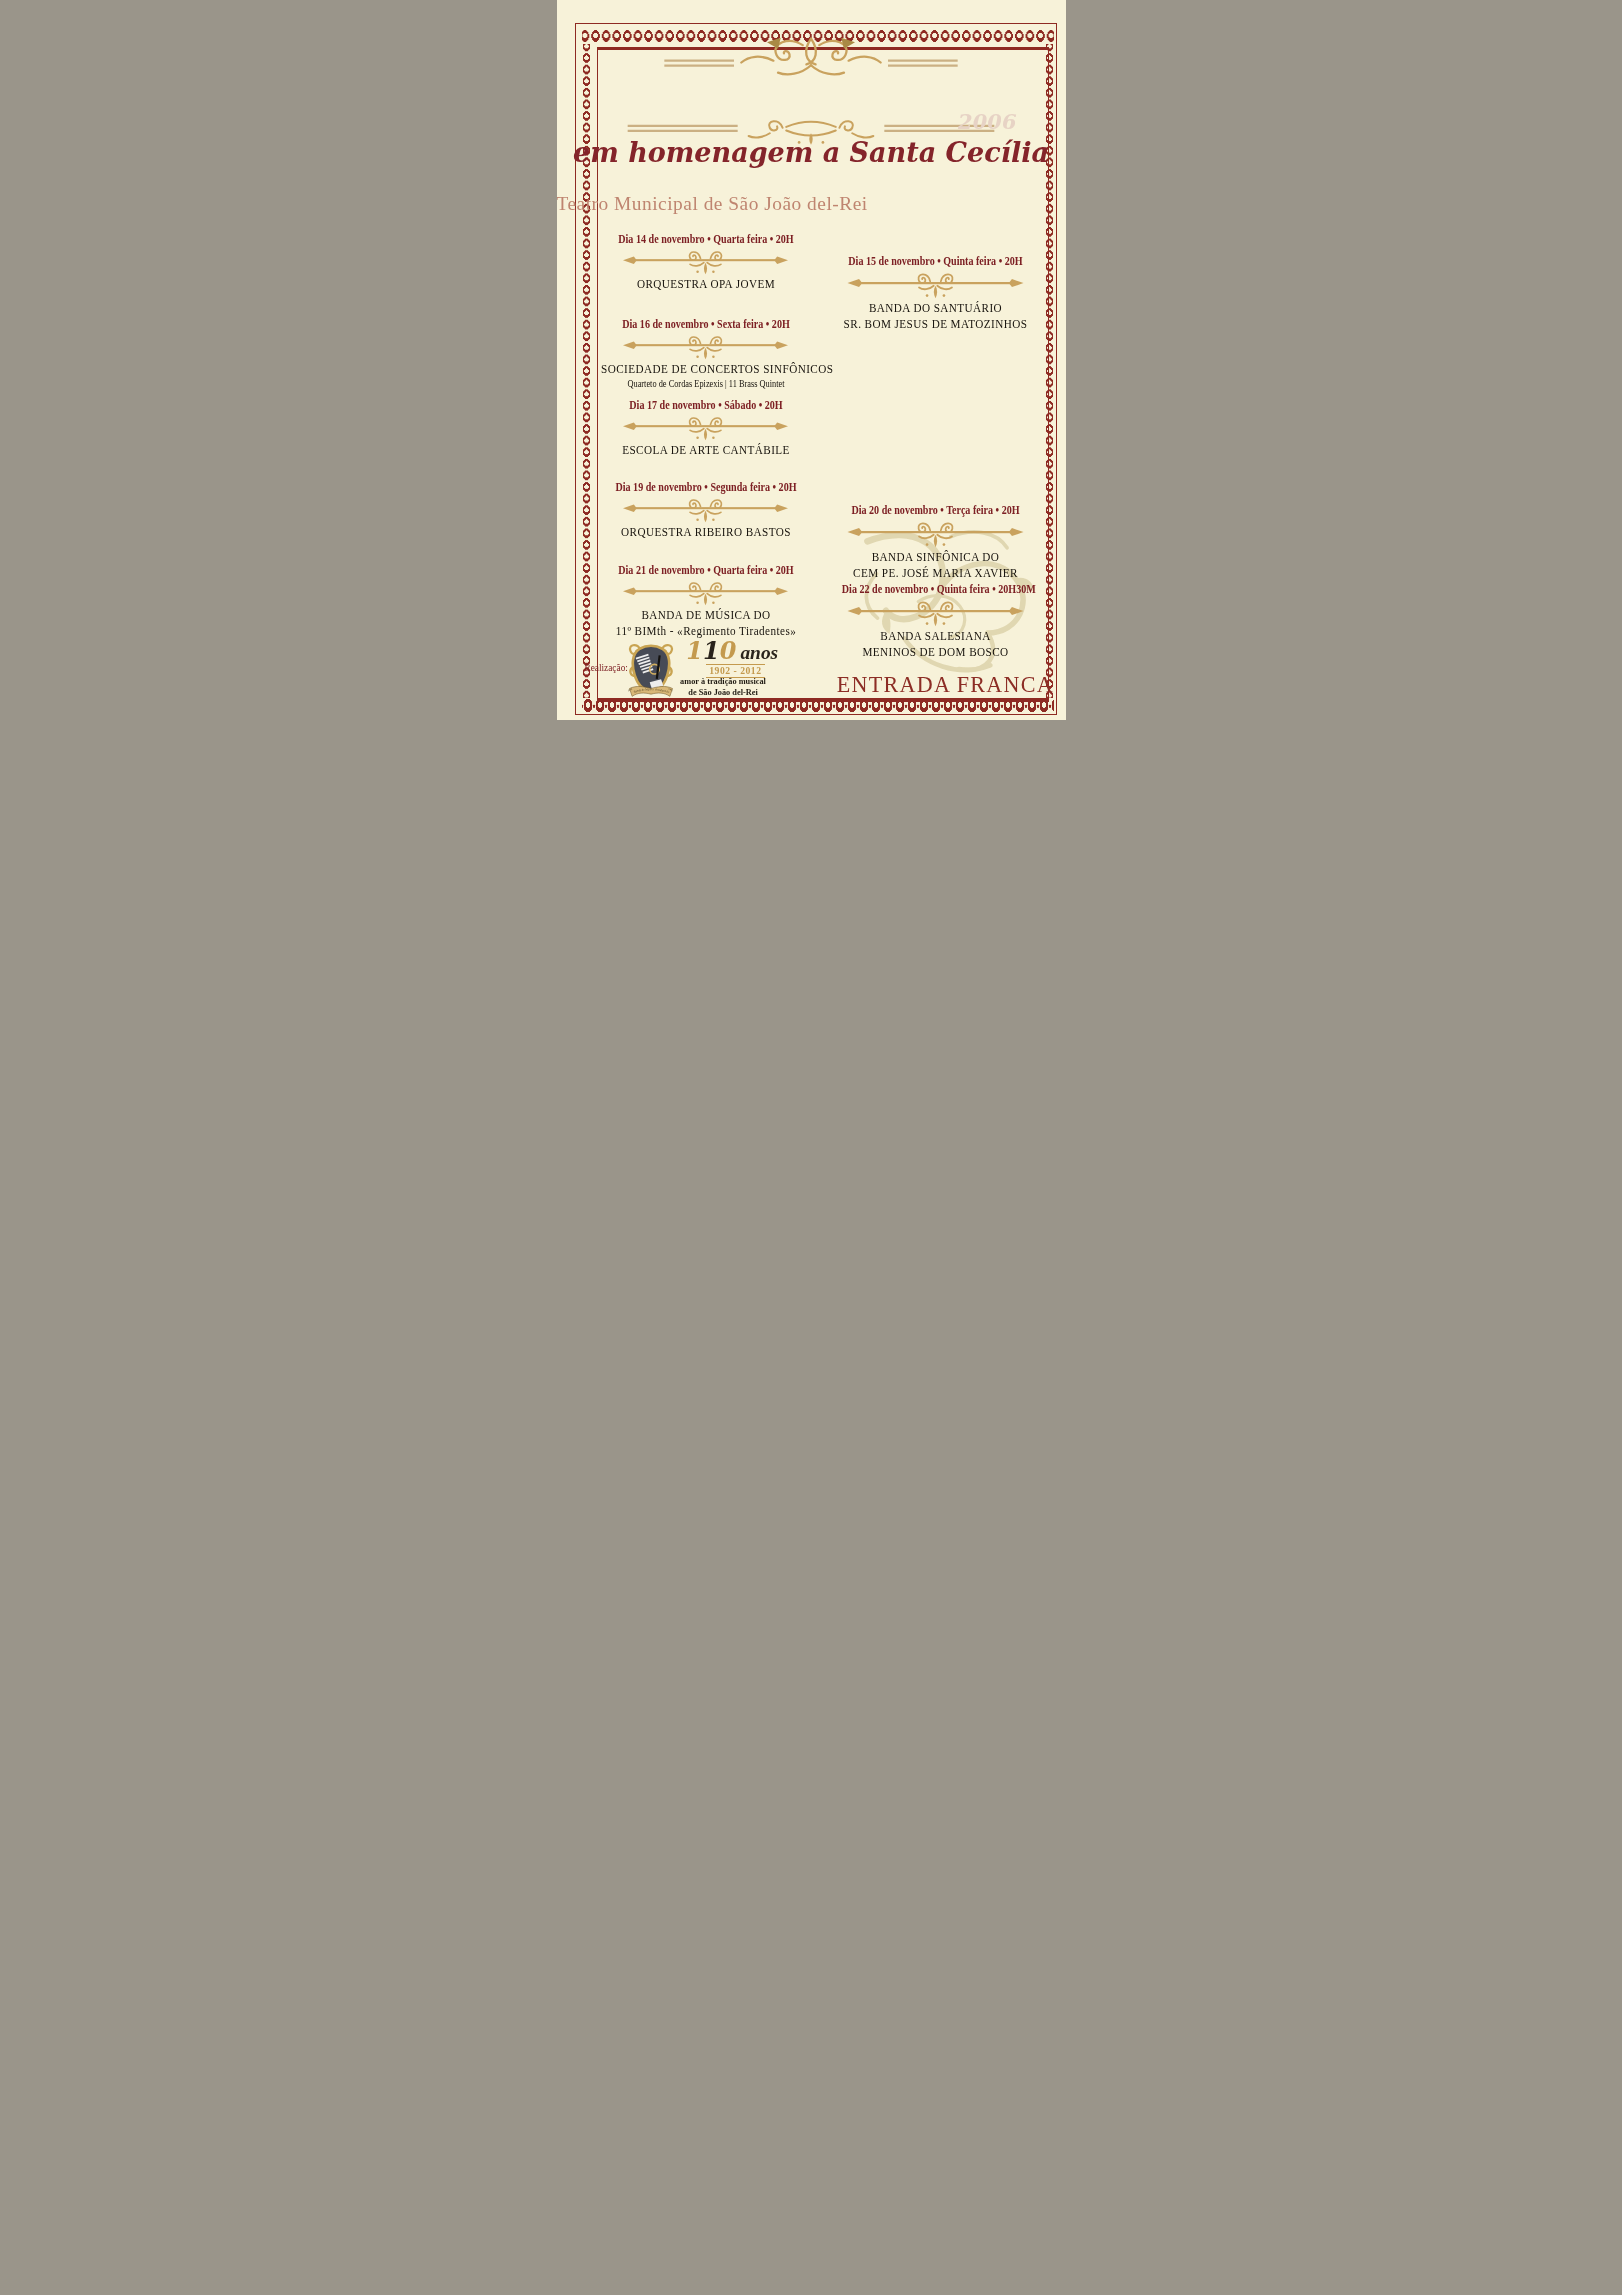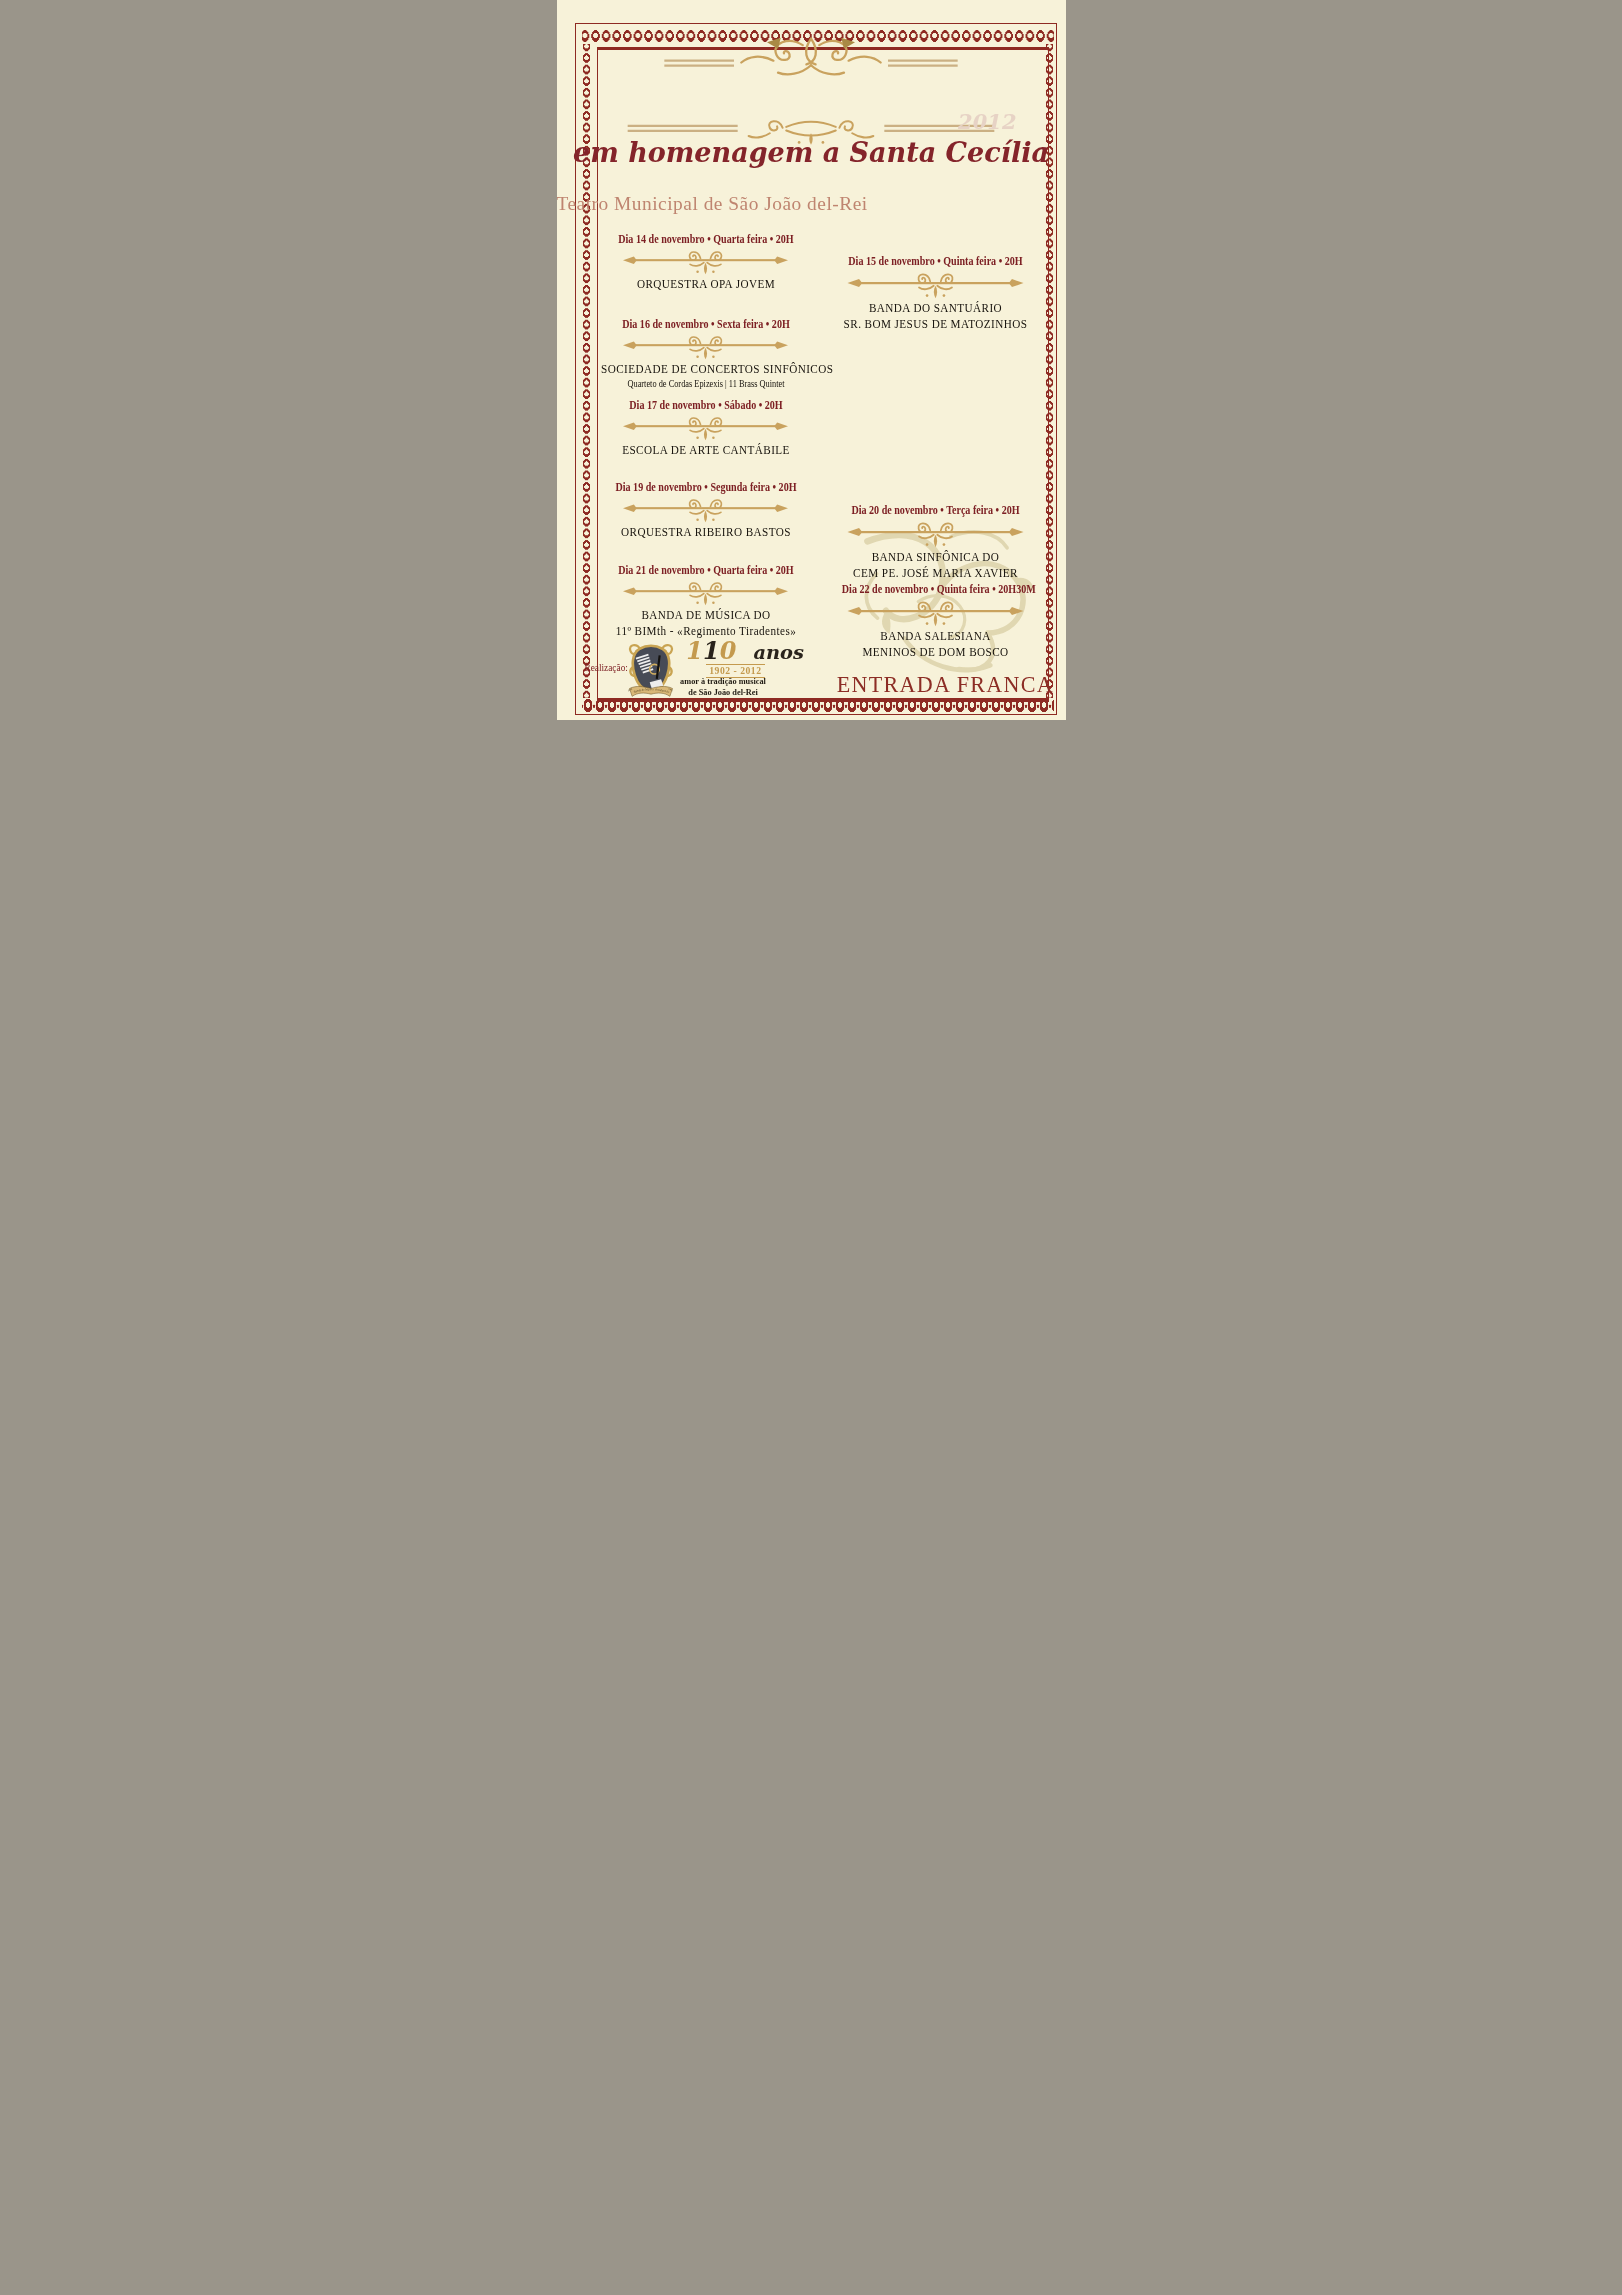--- a/index.html
+++ b/index.html
@@ -63,21 +63,21 @@
       transform:scaleX(.86);transform-origin:50% 50%;white-space:nowrap;}
   .nm.small{font-size:9.7px;line-height:13px;letter-spacing:0;}
   
   .wm{left:278px;top:518px;z-index:1;opacity:.85;}
   
   .realiza{left:28px;top:657px;font:400 9.3px/1 "Liberation Serif",serif;color:var(--hred);margin-top:7px;}
   .crest{left:68px;top:642px;}
   .anniv{left:127px;top:639px;width:83px;}
   .anniv .l1{white-space:nowrap;font:italic 700 24px/1 "DejaVu Serif",serif;padding-left:2.8px;}
   .anniv .g{color:#c49a4e;} .anniv .d{color:#2a241c;}
-  .anniv .word{font-size:19.4px;color:#2a241c;margin-left:17px;}
+  .anniv .word{font-size:19.4px;color:#2a241c;margin-left:4px;font-family:Liberation Serif, serif;}
   .anniv .years{display:inline-block;margin-left:22px;margin-top:0.9px;padding:1.4px 3.7px;
       border-top:0.9px solid #c49a4e;border-bottom:0.9px solid #c49a4e;
       font:700 9.7px/1 "Liberation Serif",serif;color:#c49a4e;letter-spacing:0.5px;white-space:nowrap;}
   .tagline{left:117px;top:677px;width:99px;text-align:center;
       font:700 8.3px/10.6px "Liberation Serif",serif;color:#211c14;}
   .entrada{left:271px;width:217px;top:672px;text-align:center;white-space:nowrap;
       font:400 24px/1 "Liberation Serif",serif;color:#8c2d25;letter-spacing:1.4px;
       transform:scaleX(.92);transform-origin:50% 50%;z-index:2;}
 </style>
 </head>
@@ -155,21 +155,21 @@
       <path d="M346,36 q54,22 108,0"></path>
       <path d="M310,42 c-16,10 -34,12 -46,6"></path>
       <path d="M490,42 c16,10 34,12 46,6"></path>
     </g>
     <g fill="#c9a25e">
       <path d="M400,42 c-5,8 -5,17 0,25 c5,-8 5,-17 0,-25 z"></path>
       <circle cx="374" cy="62" r="3"></circle>
         <circle cx="426" cy="62" r="3"></circle>
     </g>
   </svg>
-  <div class="abs ghost">2012</div>
+  <div class="abs ghost">2006</div>
 
   <div class="abs subtitle">em homenagem a Santa Cecília</div>
   <div class="abs venue">Teatro Municipal de São João del-Rei</div>
 
   <svg class="abs wm" width="222" height="167" viewBox="0 0 480 360">
     <g fill="none" stroke="#ddd3ab" stroke-linecap="round">
       <path stroke-width="14" d="M70,50 C170,10 250,60 230,150 C216,210 140,240 110,200"></path>
       <path stroke-width="12" d="M230,150 C270,90 350,80 390,130 C428,178 398,248 330,248"></path>
       <path stroke-width="10" d="M330,248 C360,296 330,336 268,326"></path>
       <path stroke-width="10" d="M150,260 C190,318 268,344 336,318"></path>

